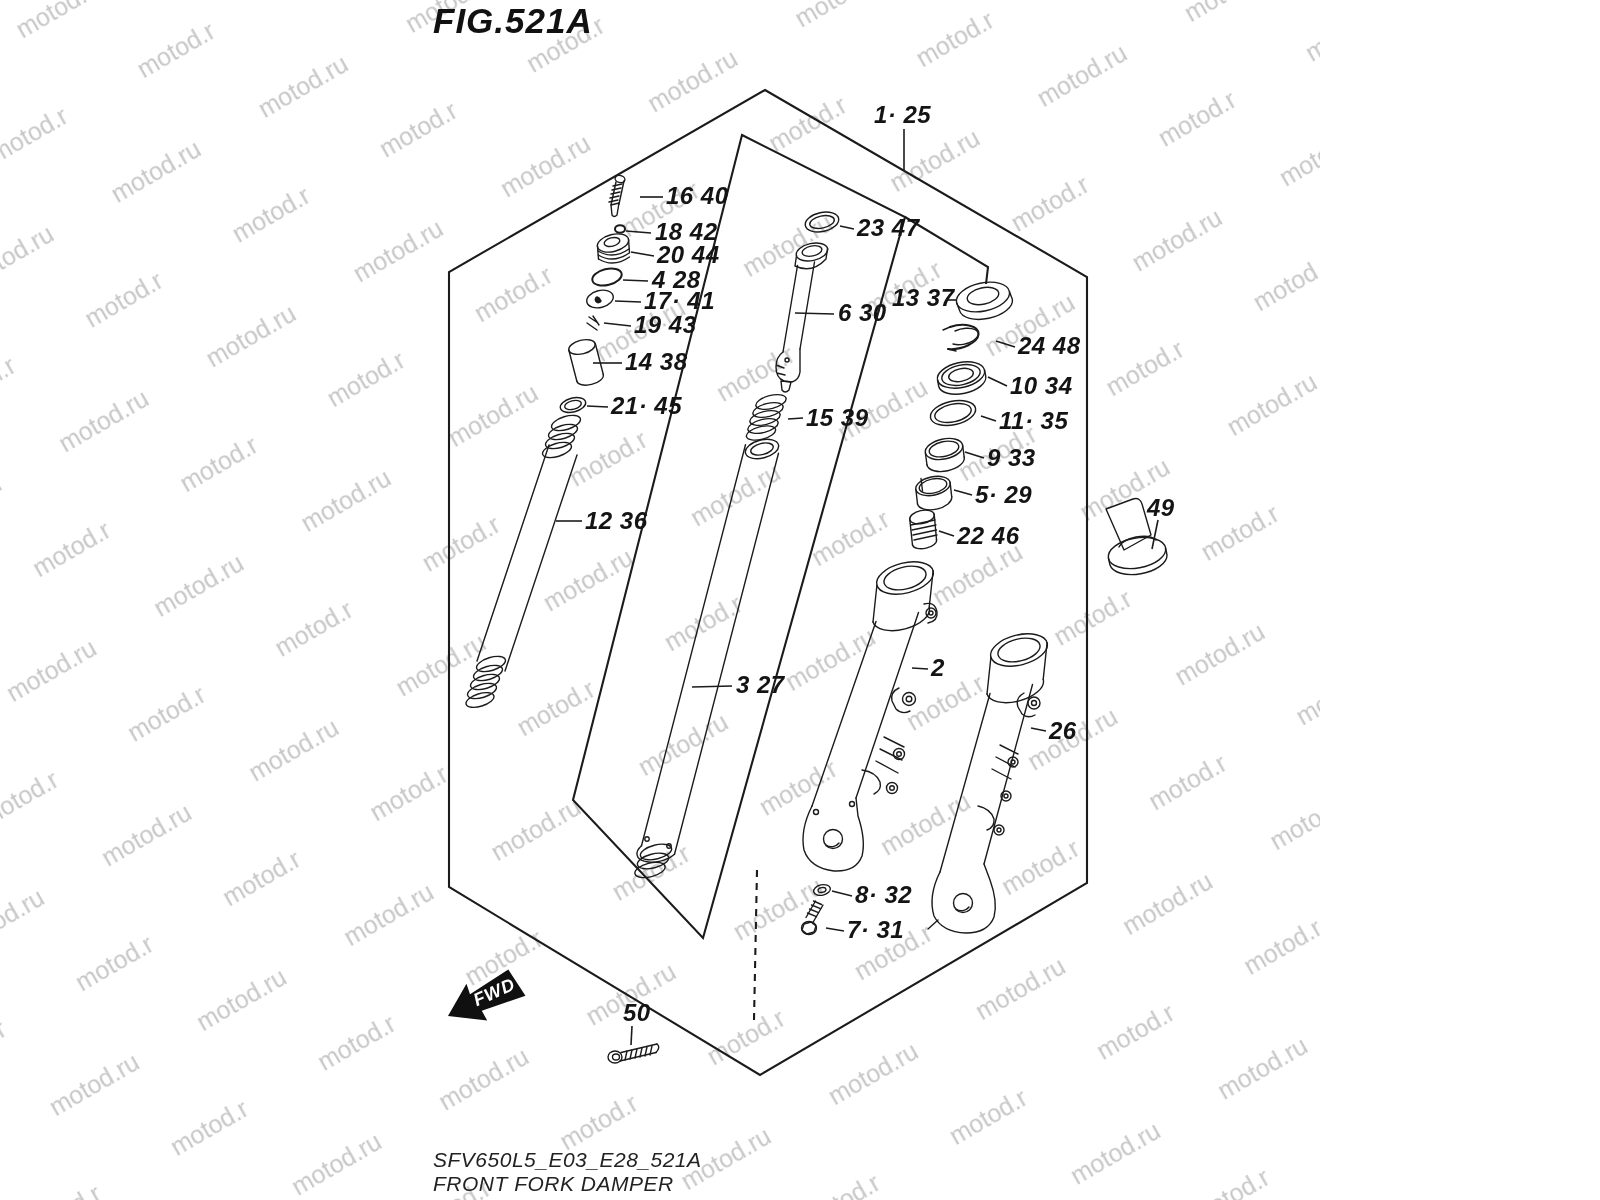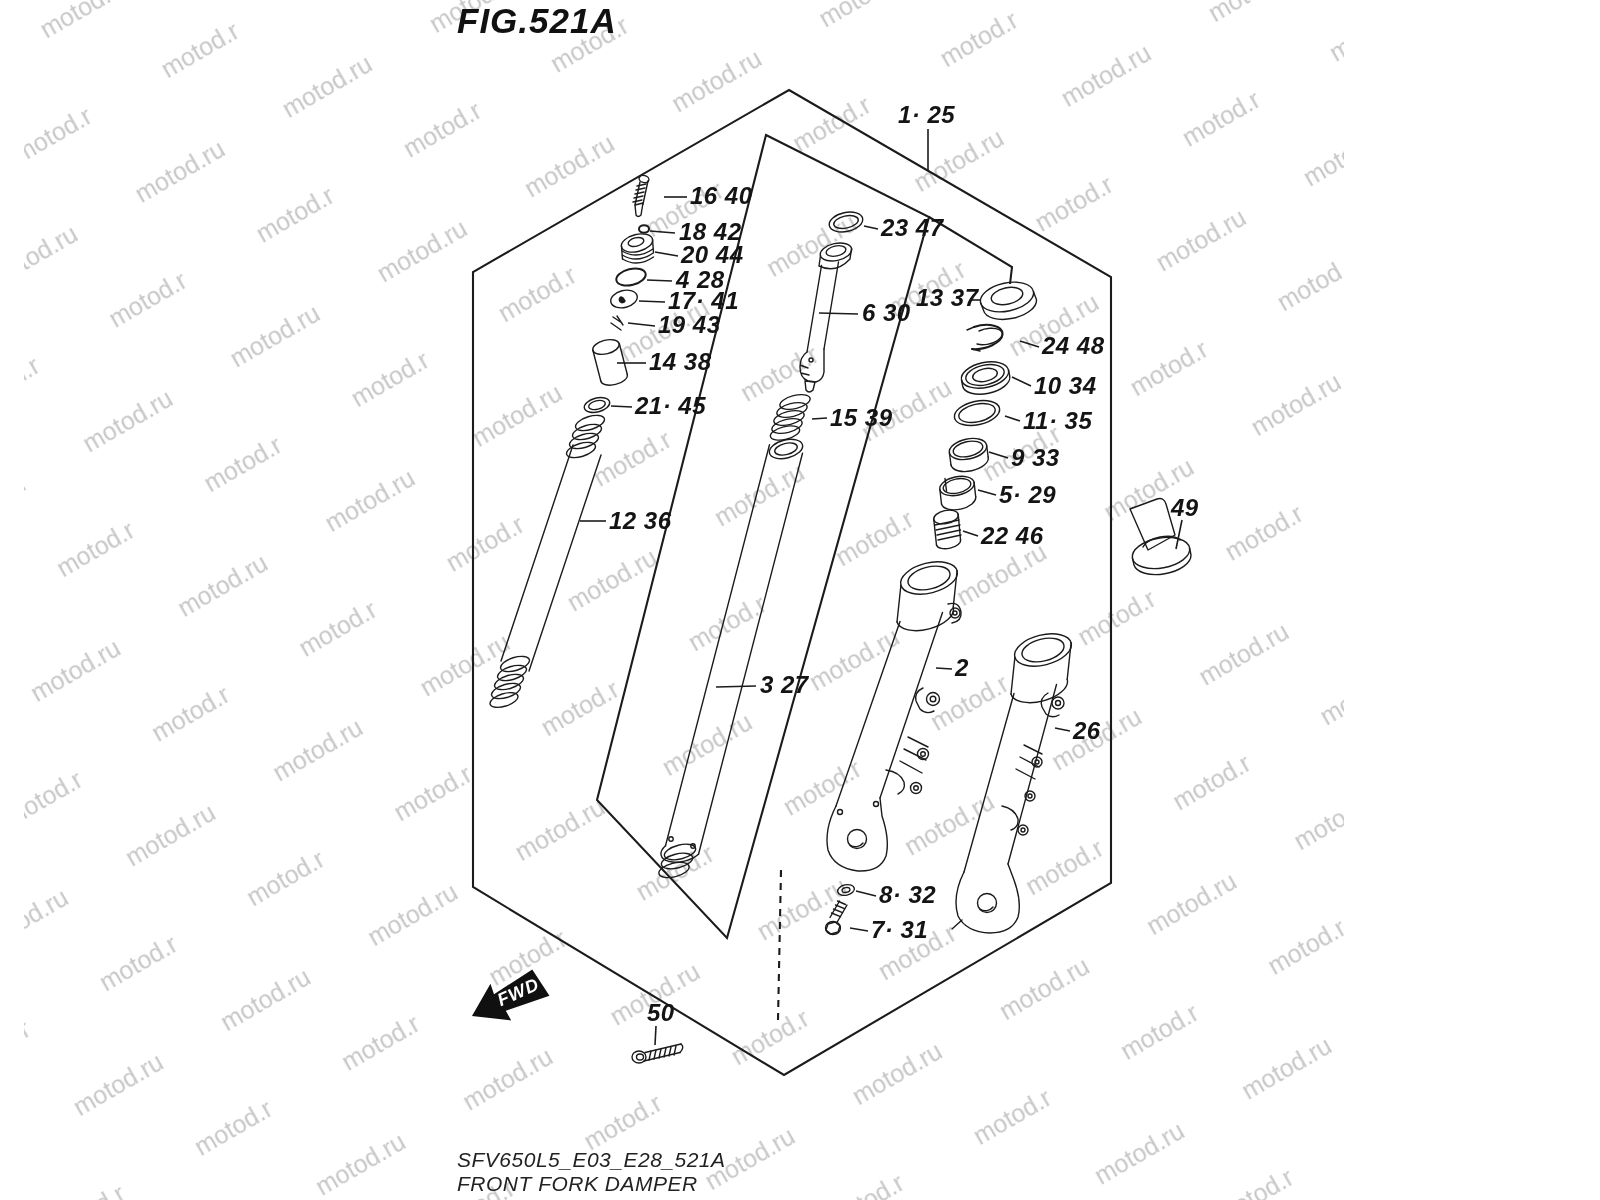--- a/index.html
+++ b/index.html
@@ -1,16 +1,16 @@
 <!DOCTYPE html>
 <html><head>
 <meta charset="utf-8">
 <style>
   html,body { margin:0; padding:0; background:#ffffff; }
-  .stage { position:relative; width:1320px; height:1200px; background:#ffffff; overflow:hidden;padding-left:24px; }
+  .stage { position:relative; width:1320px; height:1200px; background:#ffffff; overflow:hidden; }
   svg { display:block; }
   .ln   { fill:none; stroke:#1b1b1b; stroke-width:2; stroke-linecap:round; stroke-linejoin:round; }
   .lnth { fill:none; stroke:#1b1b1b; stroke-width:1.4; stroke-linecap:round; stroke-linejoin:round; }
   .bnd  { fill:none; stroke:#1b1b1b; stroke-width:2.1; stroke-linejoin:miter; }
   .ldr  { stroke:#1b1b1b; stroke-width:1.6; }
   .lbl  { font-family:"Liberation Sans",sans-serif; font-style:italic; font-weight:700;
           font-size:24px; fill:#141414; letter-spacing:0.5px; }
   .ttl  { font-family:"Liberation Sans",sans-serif; font-style:italic; font-weight:700;
           font-size:35px; fill:#111; letter-spacing:1px; }
   .ftr  { font-family:"Liberation Sans",sans-serif; font-style:italic; font-weight:400;

